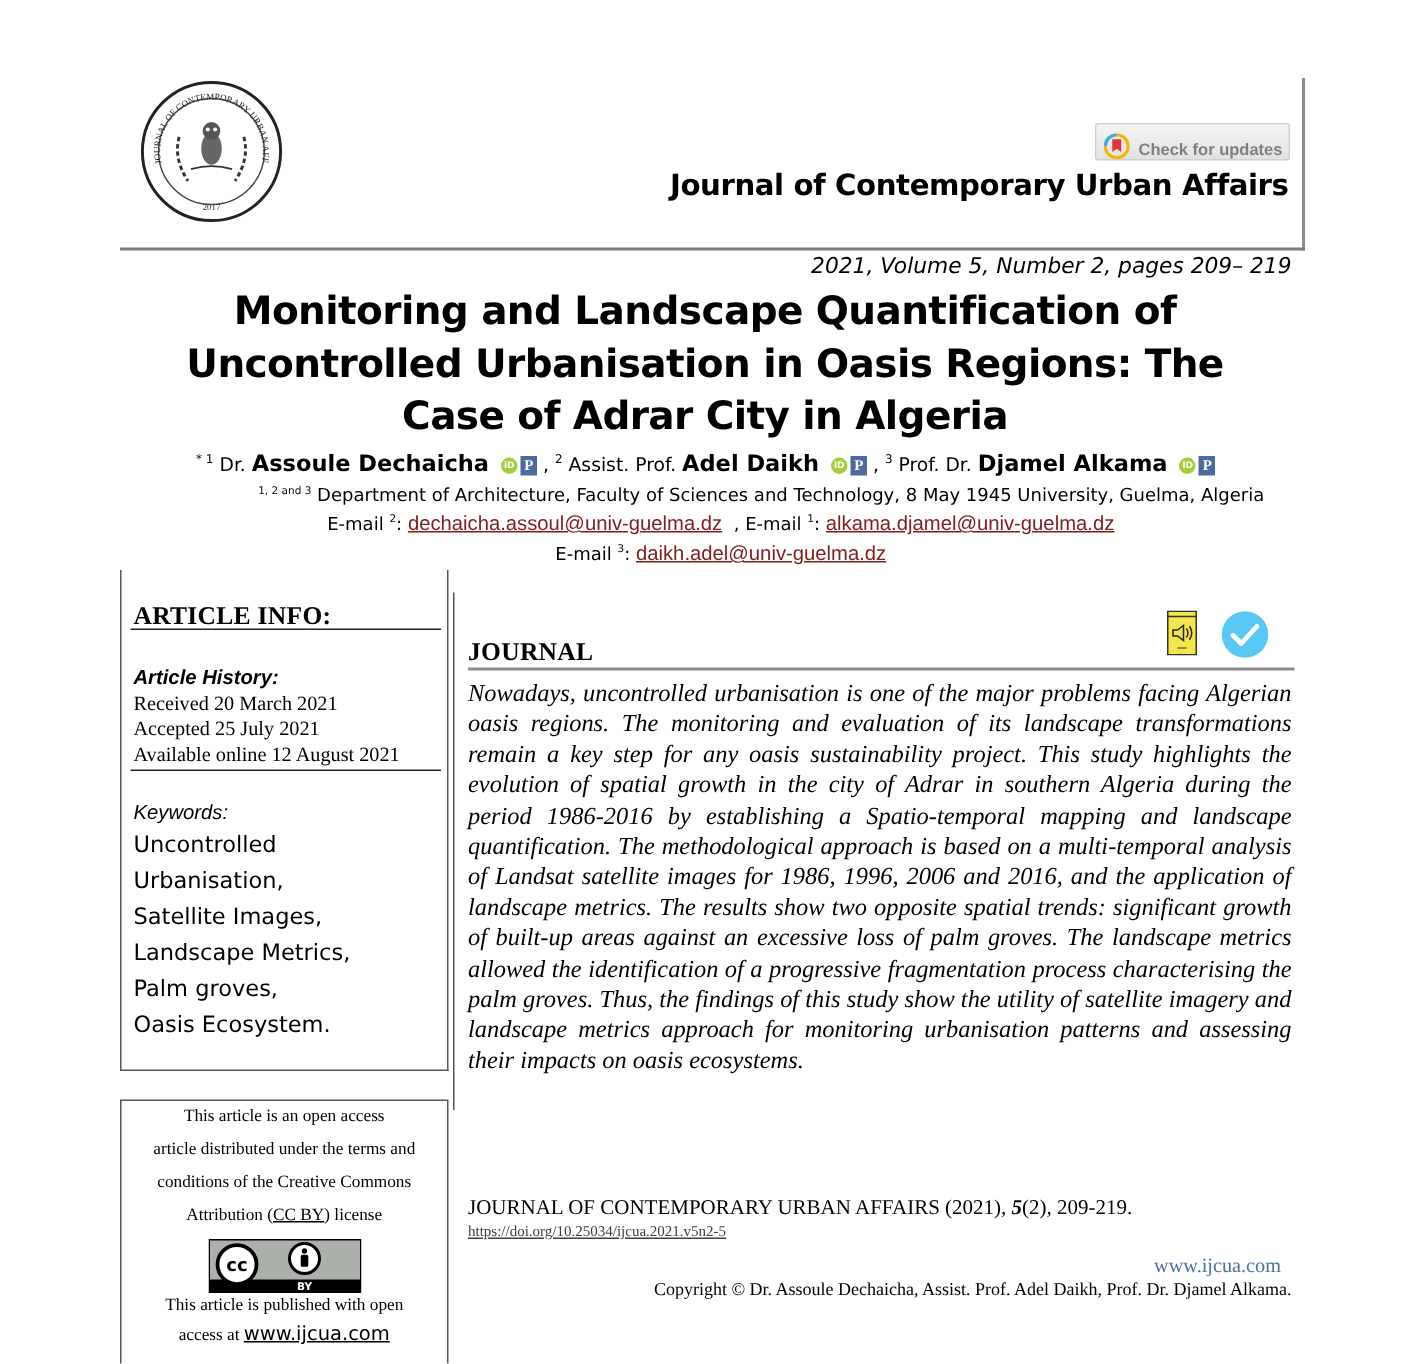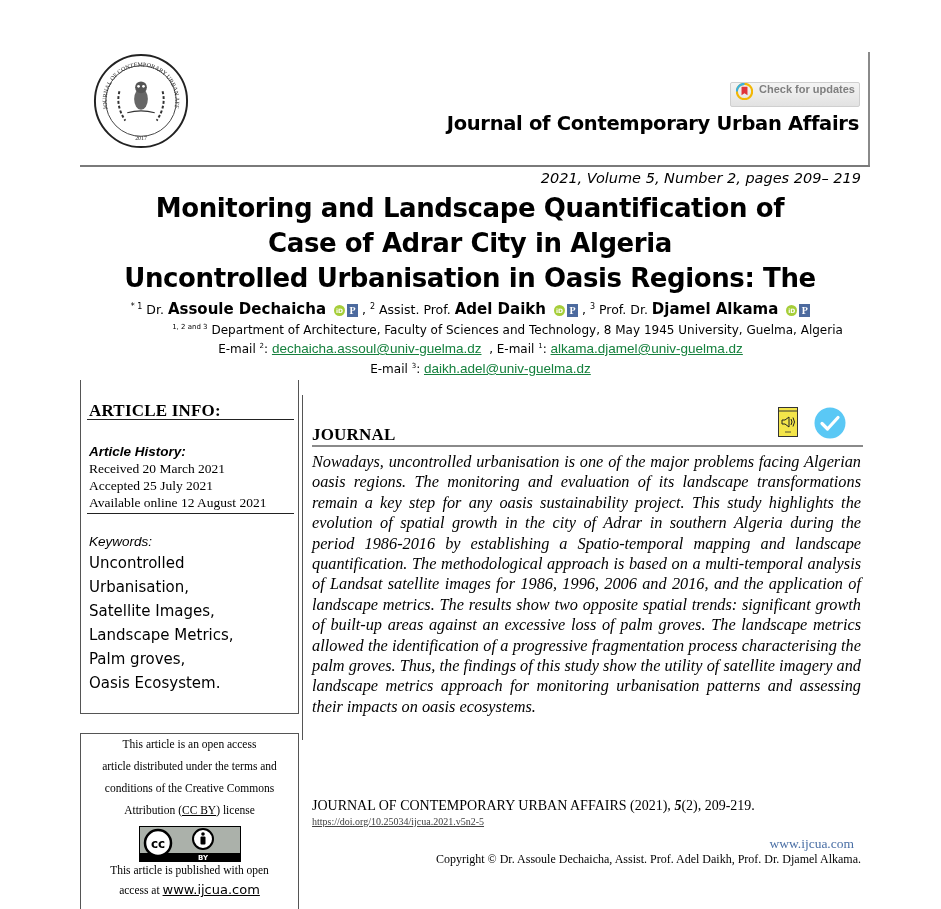--- a/index.html
+++ b/index.html
@@ -7,21 +7,21 @@
   body { position: relative; font-family: "Liberation Serif", serif; color: #000; }
 
   
   .hdr-line { position: absolute; left: 80px; top: 165px; width: 790px; height: 2px; background: #7a7a7a; }
   .hdr-vline { position: absolute; left: 868px; top: 52px; width: 2px; height: 115px; background: #8a8a8a; }
 
   .logo { position: absolute; left: 92px; top: 52px; width: 98px; height: 98px; }
 
   .check-updates { position: absolute; left: 730px; top: 82px; width: 130px; height: 25px;
     background: linear-gradient(#f4f4f4, #e2e2e2); border: 1px solid #cfcfcf; border-radius: 2px;
-    display: flex; align-items: flex-start; padding-left: 5px; cursor: pointer; }
+    display: flex; align-items: flex-end; padding-left: 5px; cursor: pointer; }
   .check-updates .cu-icon { width: 17px; height: 17px; margin-right: 6px; }
   .check-updates .cu-label { font-family: "Liberation Sans", sans-serif; font-size: 11px; font-weight: bold; color: #7f7f7f; }
 
   .journal-name { position: absolute; right: 82px; top: 112px; font-family: "DejaVu Sans", sans-serif;
     font-weight: bold; font-size: 19.5px; letter-spacing: -0.3px; white-space: nowrap; }
 
   .vol-info { position: absolute; right: 80px; top: 170px; font-family: "DejaVu Sans", sans-serif;
     font-style: italic; font-size: 14.5px; white-space: nowrap; }
 
   .title { position: absolute; left: 100px; width: 740px; top: 191px; text-align: center;
@@ -38,21 +38,21 @@
 
   .affil { position: absolute; left: 0; width: 941px; top: 323px; text-align: center;
     font-family: "DejaVu Sans", sans-serif; font-size: 12px; white-space: nowrap; padding-left: 28px; }
   .affil sup { font-size: 7px; margin-left: 46px; }
 
   .emails1 { position: absolute; left: 0; width: 941px; top: 341px; text-align: center;
     font-family: "DejaVu Sans", sans-serif; font-size: 12px; white-space: nowrap; padding-left: 20px; }
   .emails2 { position: absolute; left: 0; width: 941px; top: 361px; text-align: center;
     font-family: "DejaVu Sans", sans-serif; font-size: 12px; white-space: nowrap; padding-left: 20px; }
   .emails1 sup, .emails2 sup { font-size: 7px; }
-  a.mail { color: #15803d; text-decoration: underline; font-family: "Liberation Sans", sans-serif; font-size: 13.5px; }
+  a.mail { color: #7f1d1d; text-decoration: underline; font-family: "Liberation Sans", sans-serif; font-size: 13.5px; }
 
   
   .info-box { position: absolute; left: 80px; top: 380px; width: 219px; height: 334px;
     border: 1px solid #555; border-top: none; }
   .info-box .info-title { position: absolute; left: 8px; top: 21px; font-weight: bold; font-size: 17px; letter-spacing: 0.2px; }
   .info-box .rule1 { position: absolute; left: 6px; right: 4px; top: 39px; height: 1px; background: #222; }
   .info-box .hist-title { position: absolute; left: 8px; top: 64px; font-family: "Liberation Sans", sans-serif;
     font-weight: bold; font-style: italic; font-size: 13.5px; text-align: center; }
   .info-box .hist-line { position: absolute; left: 8px; font-size: 13.5px; white-space: nowrap; }
   .info-box .rule2 { position: absolute; left: 6px; right: 4px; top: 133px; height: 1px; background: #222; }
@@ -111,22 +111,22 @@
     <path d="M 6.5 4.5 h 7 v 10 l -3.5 -2.5 l -3.5 2.5 z" fill="#e0343b"></path>
   </svg>
   <span class="cu-label">Check for updates</span>
 </div>
 
 <div class="journal-name">Journal of Contemporary Urban Affairs</div>
 <div class="vol-info">2021, Volume 5, Number 2, pages 209– 219</div>
 
 <h1 class="title">
   <div>Monitoring and Landscape Quantification of</div>
+  <div>Uncontrolled Urbanisation in Oasis Regions: The</div>
   <div>Case of Adrar City in Algeria</div>
-  <div>Uncontrolled Urbanisation in Oasis Regions: The</div>
 </h1>
 
 <div class="authors">
   <sup>* 1</sup>
   <span>Dr.</span>
   <span class="name">Assoule Dechaicha</span>
   <span class="orcid">iD</span><span class="pub-icon">P</span>
   <span>,</span>
   <sup>2</sup>
   <span>Assist. Prof.</span>

